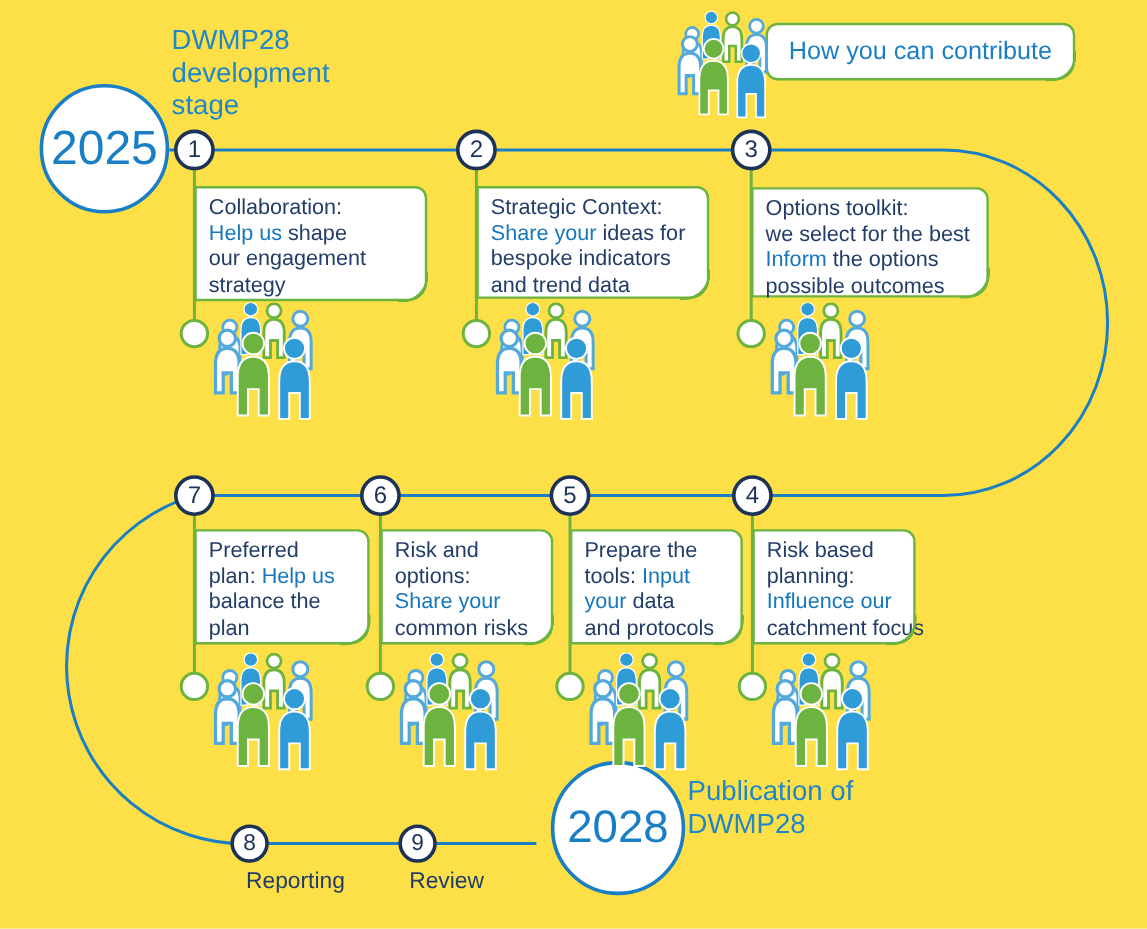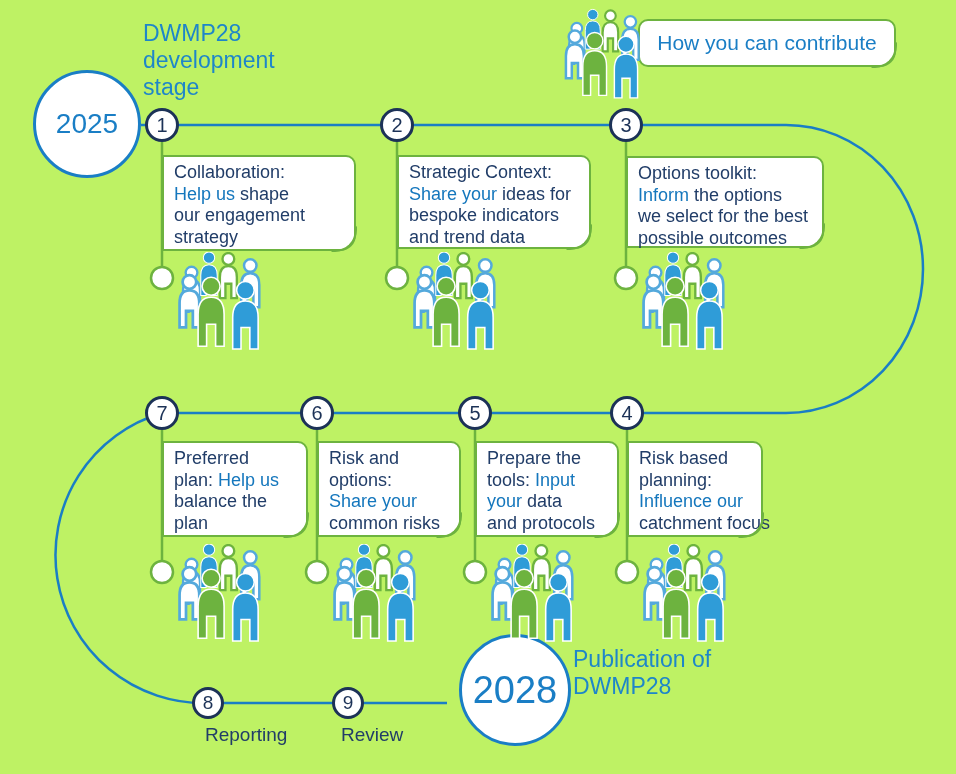--- a/index.html
+++ b/index.html
@@ -7,21 +7,21 @@
     --title-blue:#1e86c9;
     --accent:#1577bd;
     --navy:#213d68;
     --circle-navy:#1c3257;
     --green:#6db33f;
     --pblue:#2f9cd8;
     --pblue-outline:#54a9dc;
   }
   html,body{margin:0;padding:0;background:#fff;}
   body{font-family:"Liberation Sans",sans-serif;}
-  .canvas{position:relative;width:956px;height:774px;background:#bef264;overflow:hidden;}
+  .canvas{position:relative;width:956px;height:774px;background:#fde047;overflow:hidden;}
   .overlay{position:absolute;left:0;top:0;z-index:1;}
 
   
   .bubble{
     position:absolute;z-index:2;background:#fff;
     border:2.5px solid var(--green);
     border-radius:0 10px 16px 0;
     padding:5px 9px 0 10px;
     box-sizing:border-box;
     color:var(--navy);
@@ -54,21 +54,21 @@
   }
   .stage-circle.small{width:32px;height:32px;font-size:19px;}
 
   
   .year-circle{
     position:absolute;z-index:5;box-sizing:border-box;background:#fff;
     border:3px solid var(--line-blue);border-radius:50%;
     display:flex;align-items:center;justify-content:center;
     color:var(--line-blue);
   }
-  #year-start{left:33px;top:70px;width:108px;height:108px;font-size:28px;}
+  #year-start{left:33px;top:70px;width:108px;height:108px;font-size:40px;}
   #year-end{left:459px;top:634px;width:112px;height:112px;font-size:38px;}
 
   .diagram-title{
     position:absolute;left:143px;top:20px;z-index:2;
     color:var(--title-blue);font-size:23px;line-height:27px;
   }
   .end-caption{
     position:absolute;left:573px;top:646px;z-index:2;
     color:var(--title-blue);font-size:23px;line-height:27px;
   }
@@ -160,22 +160,22 @@
       <div class="bline"><span>strategy</span></div>
     </div>
   <div class="bubble" style="left:397px;top:155px;width:194px;height:94px">
       <div class="bline"><span>Strategic Context:</span></div>
       <div class="bline"><span class="accent">Share your</span><span> ideas for</span></div>
       <div class="bline"><span>bespoke indicators</span></div>
       <div class="bline"><span>and trend data</span></div>
     </div>
   <div class="bubble" style="left:626px;top:156px;width:198px;height:92px">
       <div class="bline"><span>Options toolkit:</span></div>
+      <div class="bline"><span>we select for the best</span></div>
       <div class="bline"><span class="accent">Inform</span><span> the options</span></div>
-      <div class="bline"><span>we select for the best</span></div>
       <div class="bline"><span>possible outcomes</span></div>
     </div>
 
   <div class="bubble" style="left:162px;top:441px;width:146px;height:96px">
       <div class="bline"><span>Preferred</span></div>
       <div class="bline"><span>plan: </span><span class="accent">Help us</span></div>
       <div class="bline"><span>balance the</span></div>
       <div class="bline"><span>plan</span></div>
     </div>
   <div class="bubble" style="left:317px;top:441px;width:144px;height:96px">

